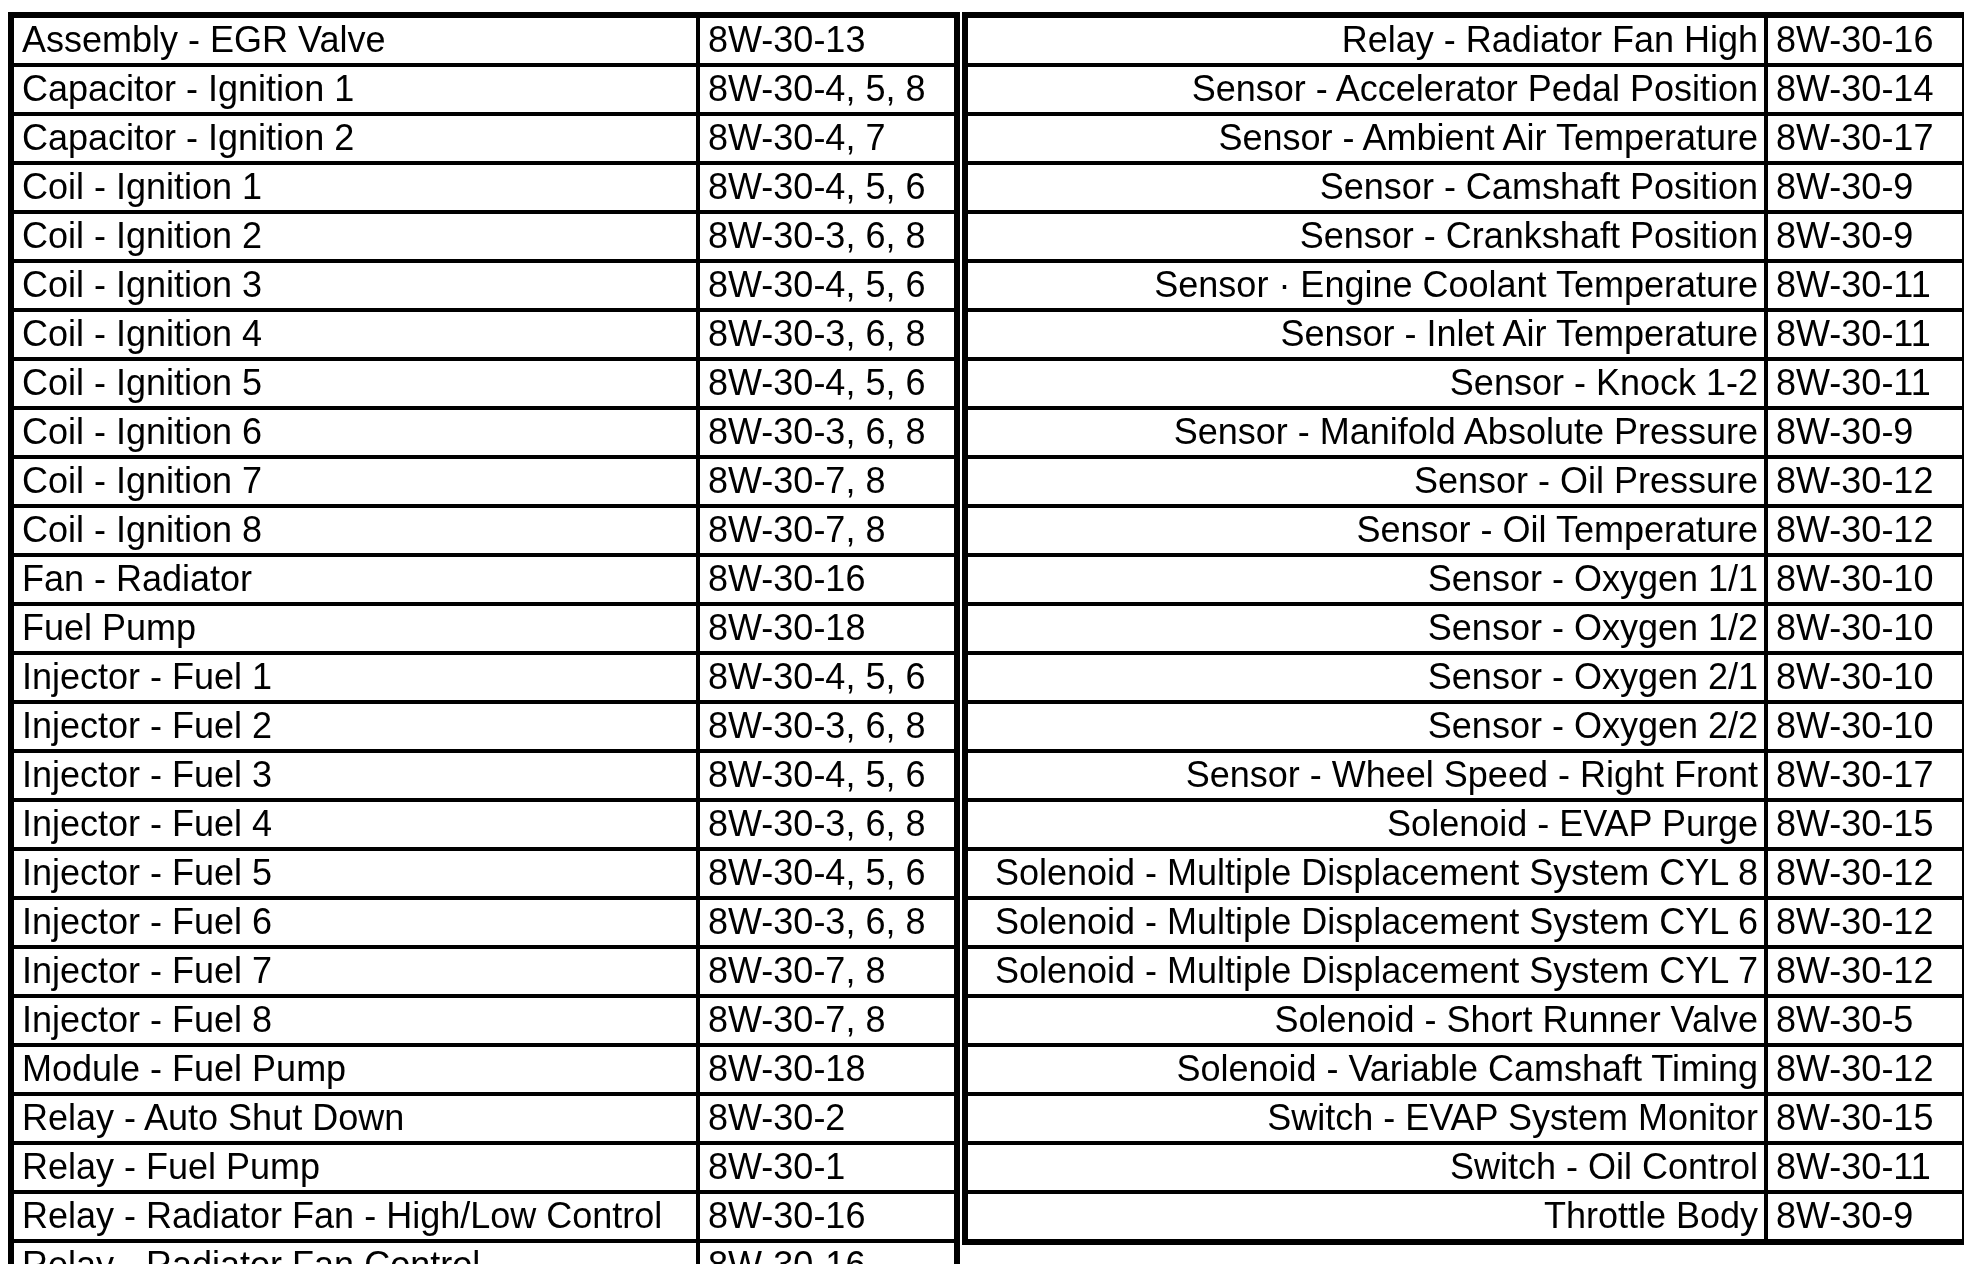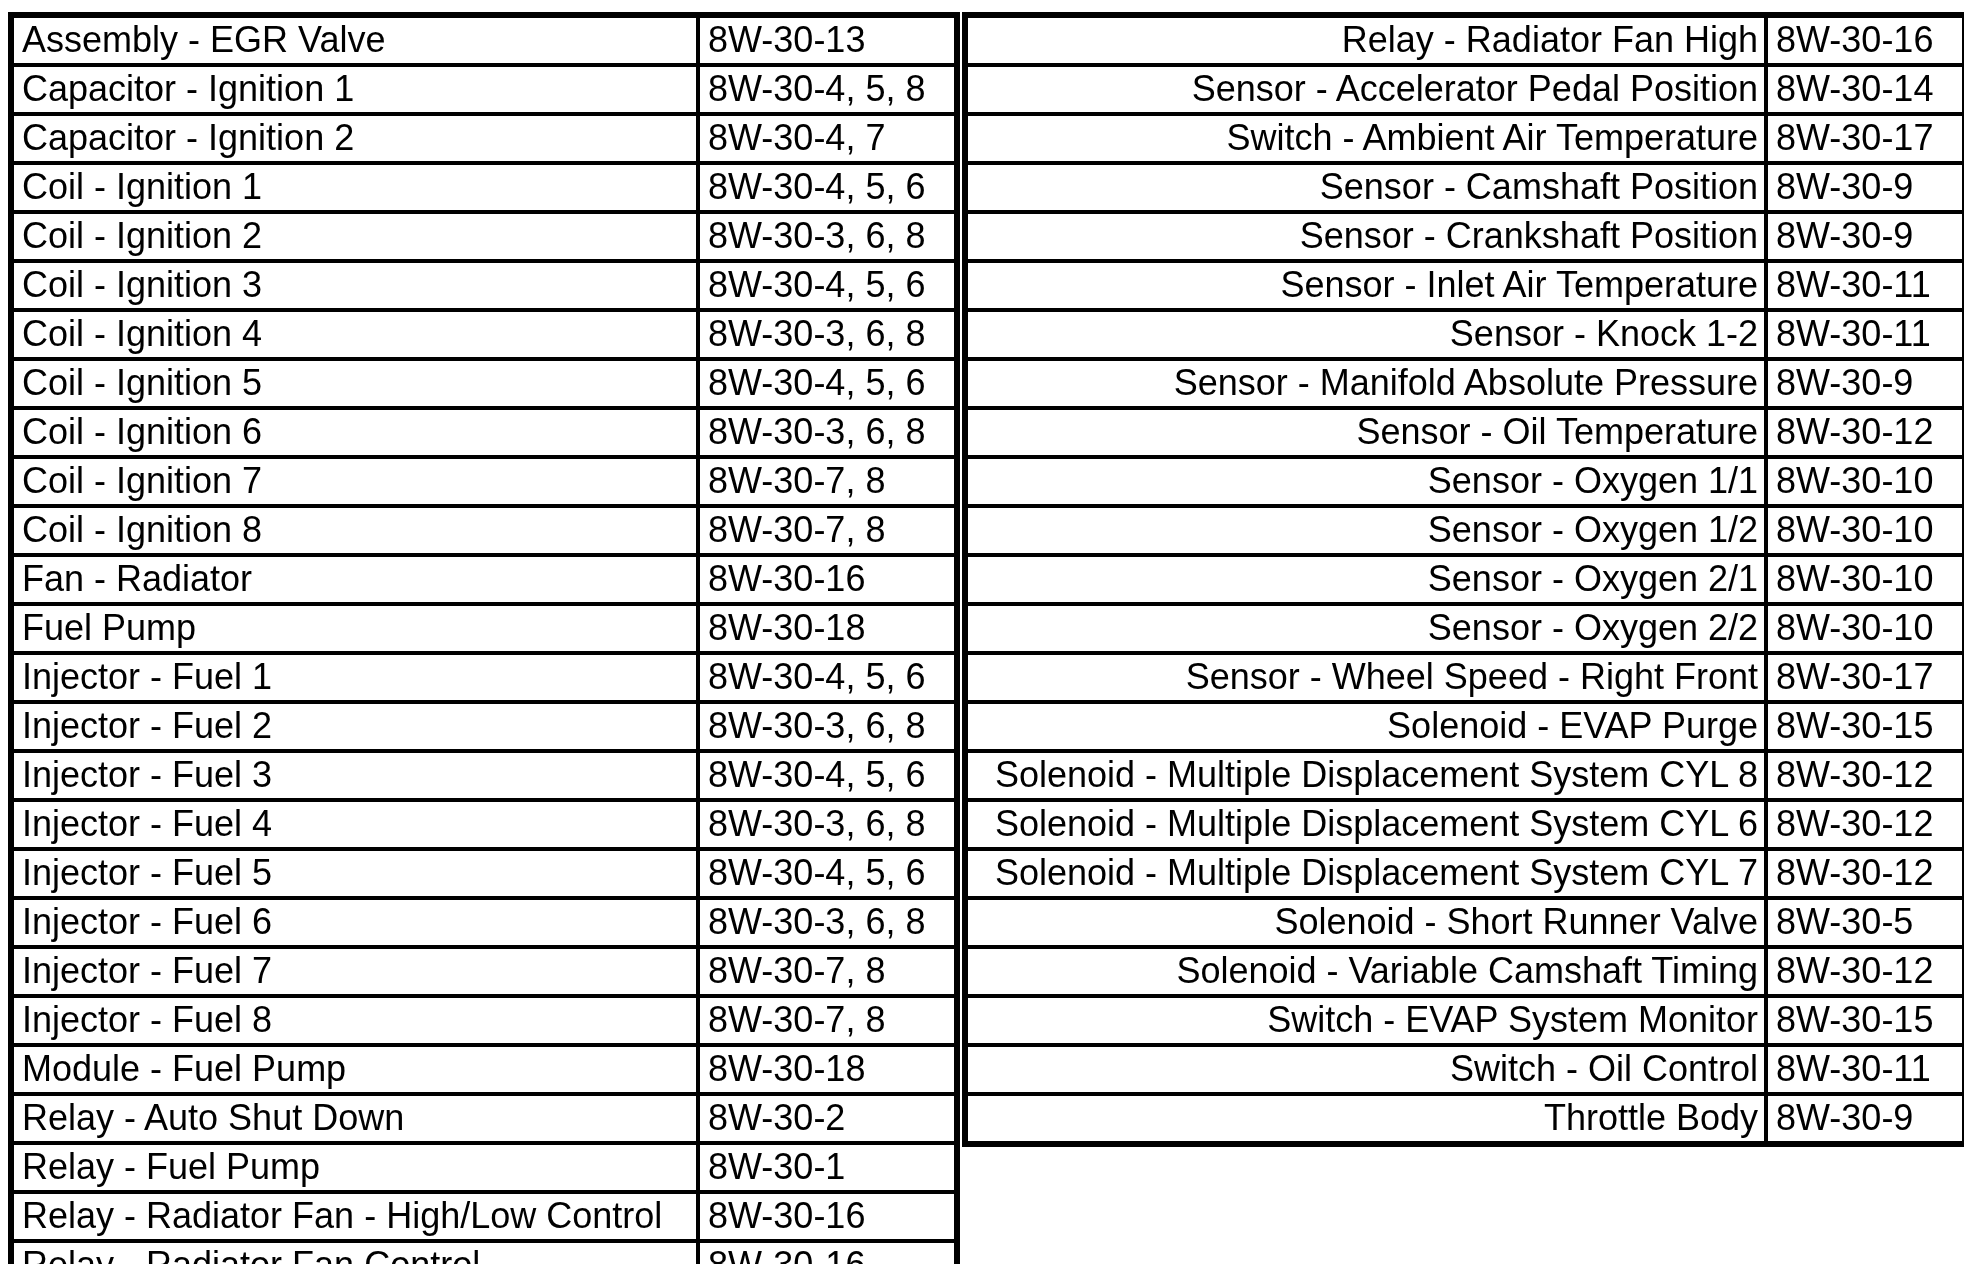--- a/index.html
+++ b/index.html
@@ -190,50 +190,58 @@
           <td class="name-cell">Relay - Radiator Fan High</td>
           <td class="page-cell">8W-30-16</td>
         </tr>
 
         <tr>
           <td class="name-cell">Sensor - Accelerator Pedal Position</td>
           <td class="page-cell">8W-30-14</td>
         </tr>
 
         <tr>
-          <td class="name-cell">Switch - Ambient Air Temperature</td>
+          <td class="name-cell">Sensor - Ambient Air Temperature</td>
           <td class="page-cell">8W-30-17</td>
         </tr>
 
         <tr>
           <td class="name-cell">Sensor - Camshaft Position</td>
           <td class="page-cell">8W-30-9</td>
         </tr>
 
         <tr>
           <td class="name-cell">Sensor - Crankshaft Position</td>
           <td class="page-cell">8W-30-9</td>
         </tr>
 
+        <tr>
+          <td class="name-cell">Sensor ·  Engine Coolant Temperature</td>
+          <td class="page-cell">8W-30-11</td>
+        </tr>
 
         <tr>
           <td class="name-cell">Sensor - Inlet Air Temperature</td>
           <td class="page-cell">8W-30-11</td>
         </tr>
 
         <tr>
           <td class="name-cell">Sensor - Knock 1-2</td>
           <td class="page-cell">8W-30-11</td>
         </tr>
 
         <tr>
           <td class="name-cell">Sensor - Manifold Absolute Pressure</td>
           <td class="page-cell">8W-30-9</td>
         </tr>
 
+        <tr>
+          <td class="name-cell">Sensor - Oil Pressure</td>
+          <td class="page-cell">8W-30-12</td>
+        </tr>
 
         <tr>
           <td class="name-cell">Sensor - Oil Temperature</td>
           <td class="page-cell">8W-30-12</td>
         </tr>
 
         <tr>
           <td class="name-cell">Sensor - Oxygen 1/1</td>
           <td class="page-cell">8W-30-10</td>
         </tr>

